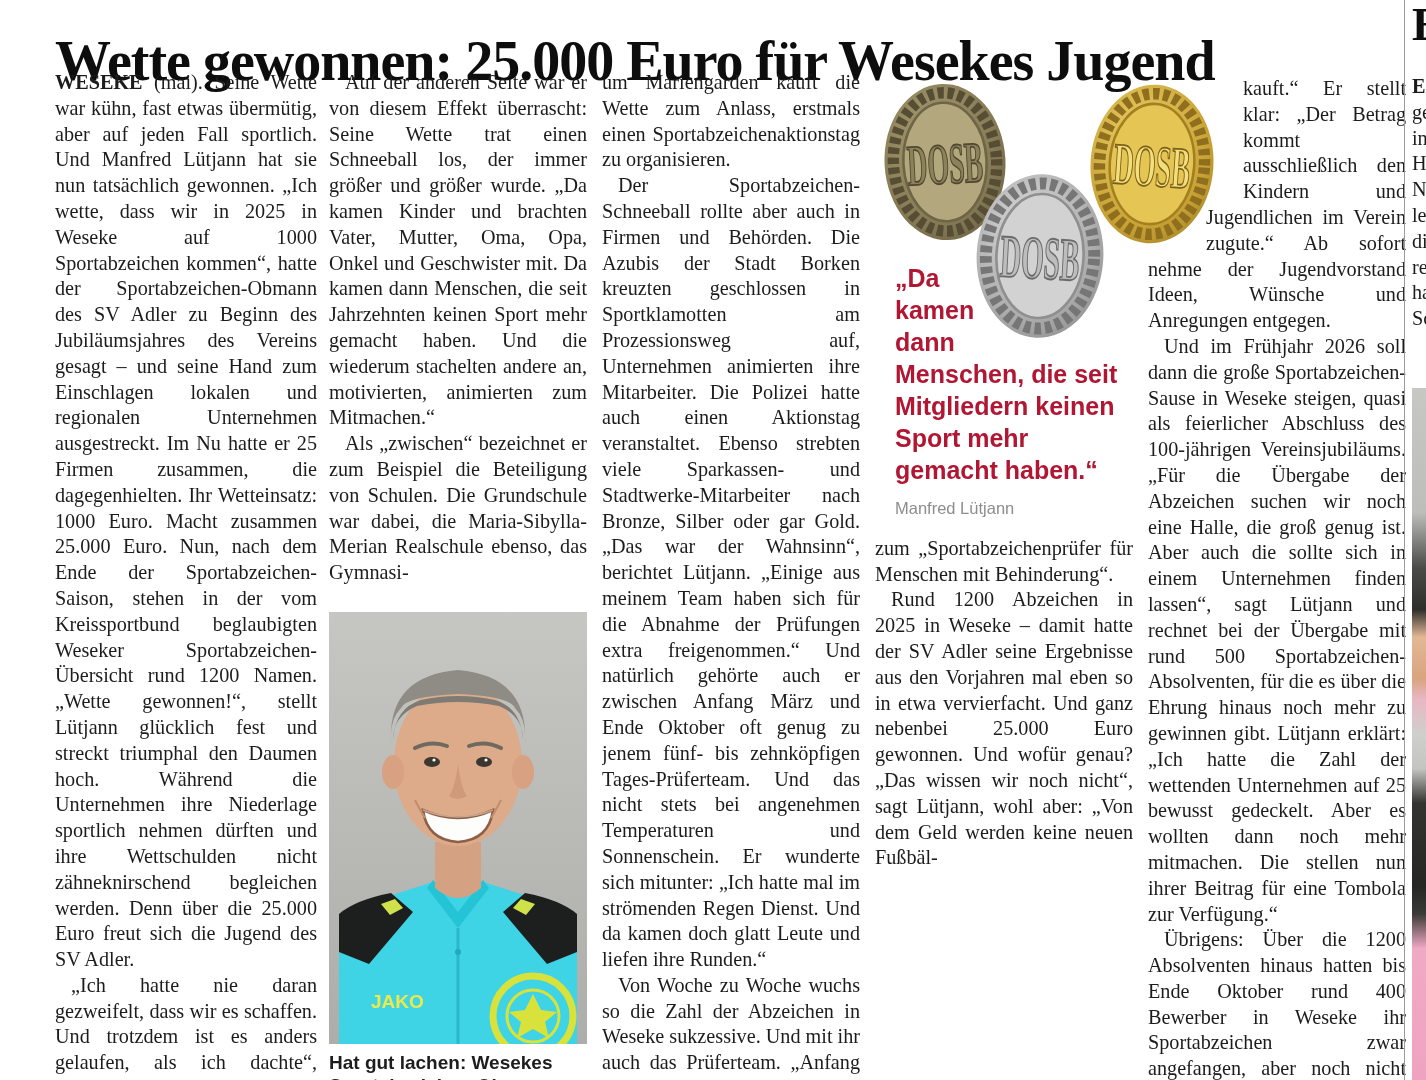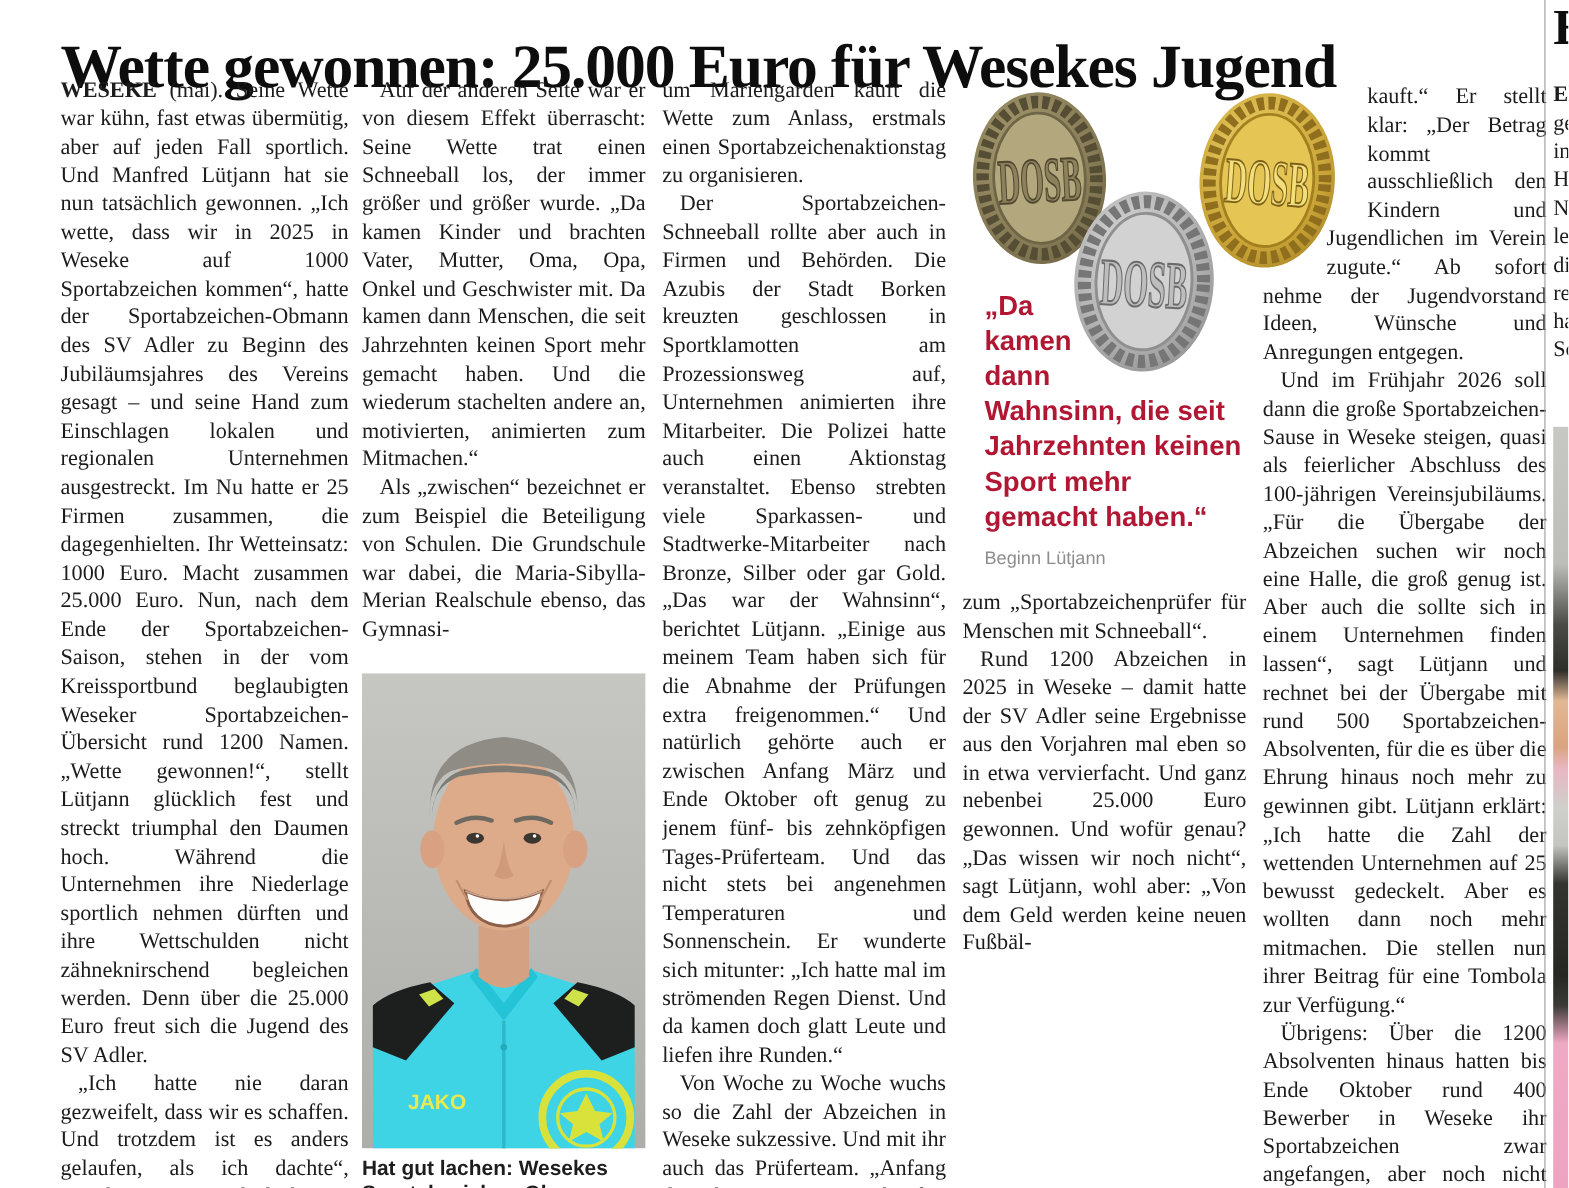--- a/index.html
+++ b/index.html
@@ -117,24 +117,24 @@
   <div class="col" style="left:602px;width:258px;">
     <p><span>um Mariengarden kauft die Wette zum Anlass, erstmals einen Sportabzeichenaktionstag zu organisieren.</span></p>
     <p class="ind"><span>Der Sportabzeichen-Schneeball rollte aber auch in Firmen und Behörden. Die Azubis der Stadt Borken kreuzten geschlossen in Sportklamotten am Prozessionsweg auf, Unternehmen animierten ihre Mitarbeiter. Die Polizei hatte auch einen Aktionstag veranstaltet. Ebenso strebten viele Sparkassen- und Stadtwerke-Mitarbeiter nach Bronze, Silber oder gar Gold. „Das war der Wahnsinn“, berichtet Lütjann. „Einige aus meinem Team haben sich für die Abnahme der Prüfungen extra freigenommen.“ Und natürlich gehörte auch er zwischen Anfang März und Ende Oktober oft genug zu jenem fünf- bis zehnköpfigen Tages-Prüferteam. Und das nicht stets bei angenehmen Temperaturen und Sonnenschein. Er wunderte sich mitunter: „Ich hatte mal im strömenden Regen Dienst. Und da kamen doch glatt Leute und liefen ihre Runden.“</span></p>
     <p class="ind"><span>Von Woche zu Woche wuchs so die Zahl der Abzeichen in Weseke sukzessive. Und mit ihr auch das Prüferteam. „Anfang der Jahres waren wir 24-köpfig. Über das Jahr hinweg haben sich dann fünf weitere gemeldet, die im Prüferteam aktiv werden wollen. Auch in dieser</span></p>
   </div>
 
   <div class="col" style="left:875px;width:258px;">
     <div class="spacer" style="height:176px;"></div>
     <p><span class="fr" style="width:158px;height:96px;"></span></p>
     <div class="pullquote">
-      <div class="pq-text">„Da kamen dann Wahnsinn, die seit Jahrzehnten keinen Sport mehr gemacht haben.“</div>
-      <div class="pq-attr">Beginn Lütjann</div>
+      <div class="pq-text">„Da kamen dann Menschen, die seit Mitgliedern keinen Sport mehr gemacht haben.“</div>
+      <div class="pq-attr">Manfred Lütjann</div>
     </div>
-    <p><span>zum „Sportabzeichenprüfer für Menschen mit Schneeball“.</span></p>
+    <p><span>zum „Sportabzeichenprüfer für Menschen mit Behinderung“.</span></p>
     <p class="ind"><span>Rund 1200 Abzeichen in 2025 in Weseke – damit hatte der SV Adler seine Ergebnisse aus den Vorjahren mal eben so in etwa vervierfacht. Und ganz nebenbei 25.000 Euro gewonnen. Und wofür genau? „Das wissen wir noch nicht“, sagt Lütjann, wohl aber: „Von dem Geld werden keine neuen Fußbäl-</span></p>
   </div>
 
   <div class="col" style="left:1148px;width:258px;">
     <div class="spacer" style="height:6px;"></div>
     <p><span class="fl" style="width:95px;height:110px;"></span><span class="fl2" style="width:58px;height:70px;"></span><span>kauft.“ Er stellt klar: „Der Betrag kommt ausschließlich den Kindern und Jugendlichen im Verein zugute.“ Ab sofort nehme der Jugendvorstand Ideen, Wünsche und Anregungen entgegen.</span></p>
     <p class="ind"><span>Und im Frühjahr 2026 soll dann die große Sportabzeichen-Sause in Weseke steigen, quasi als feierlicher Abschluss des 100-jährigen Vereinsjubiläums. „Für die Übergabe der Abzeichen suchen wir noch eine Halle, die groß genug ist. Aber auch die sollte sich in einem Unternehmen finden lassen“, sagt Lütjann und rechnet bei der Übergabe mit rund 500 Sportabzeichen-Absolventen, für die es über die Ehrung hinaus noch mehr zu gewinnen gibt. Lütjann erklärt: „Ich hatte die Zahl der wettenden Unternehmen auf 25 bewusst gedeckelt. Aber es wollten dann noch mehr mitmachen. Die stellen nun ihrer Beitrag für eine Tombola zur Verfügung.“</span></p>
     <p class="ind"><span>Übrigens: Über die 1200 Absolventen hinaus hatten bis Ende Oktober rund 400 Bewerber in Weseke ihr Sportabzeichen zwar angefangen, aber noch nicht vollendet. Sie können, so Lütjann, nach Terminabsprache noch bis zum 31. Dezember die Leistungen für die fehlenden Teildisziplinen nach-</span></p>
   </div>
 

